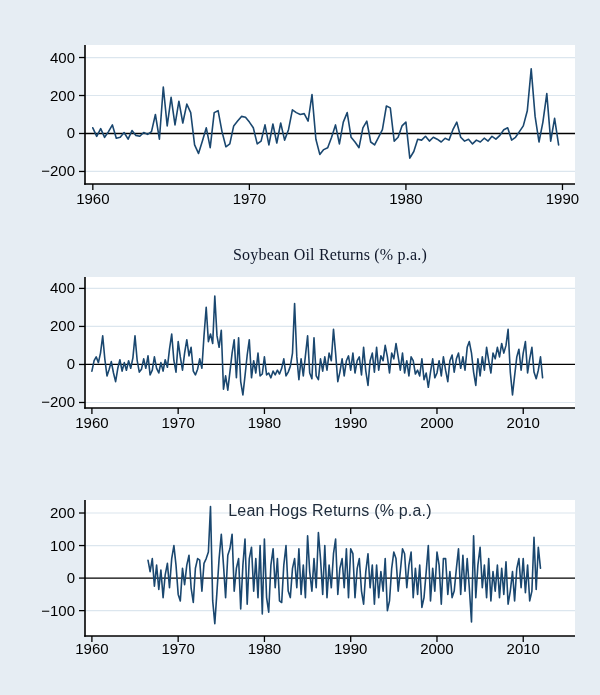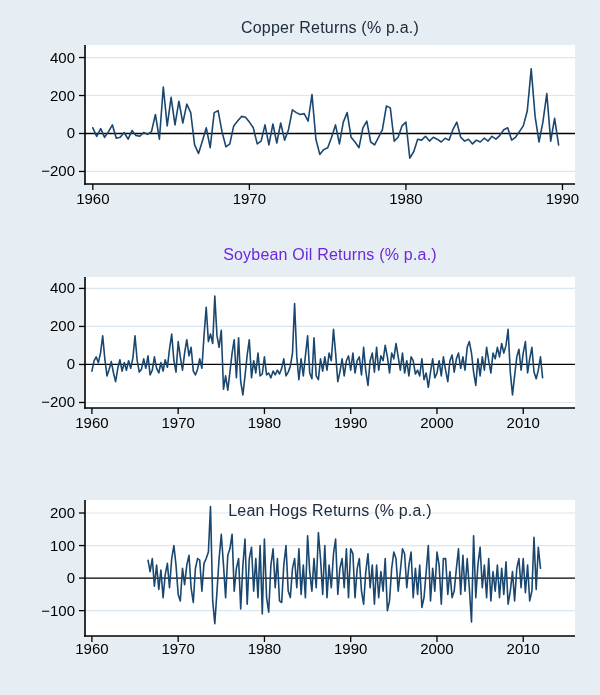--- a/index.html
+++ b/index.html
@@ -94,16 +94,15 @@
       <text x="264.43661971830966" y="654" text-anchor="middle" font-size="15" fill="#000000">1980</text>
       <line x1="350.7042253521125" x2="350.7042253521125" y1="636" y2="642" stroke="#000000" stroke-width="1.3"></line>
       <text x="350.7042253521125" y="654" text-anchor="middle" font-size="15" fill="#000000">1990</text>
       <line x1="436.9718309859154" x2="436.9718309859154" y1="636" y2="642" stroke="#000000" stroke-width="1.3"></line>
       <text x="436.9718309859154" y="654" text-anchor="middle" font-size="15" fill="#000000">2000</text>
       <line x1="523.2394366197183" x2="523.2394366197183" y1="636" y2="642" stroke="#000000" stroke-width="1.3"></line>
       <text x="523.2394366197183" y="654" text-anchor="middle" font-size="15" fill="#000000">2010</text>
       <line x1="85" x2="575" y1="578.0861244019138" y2="578.0861244019138" stroke="#000000" stroke-width="1.3"></line>
       <polyline points="148.0,560.2 150.1,571.6 152.3,558.6 154.4,586.2 156.6,565.1 158.8,589.5 160.9,570.0 163.1,597.6 165.2,574.8 167.4,563.4 169.5,587.8 171.7,558.6 173.9,545.6 176.0,565.1 178.2,594.4 180.3,600.9 182.5,568.3 184.6,584.6 186.8,565.1 189.0,555.3 191.1,587.8 193.3,602.5 195.4,568.3 197.6,558.6 199.7,560.2 201.9,591.1 204.0,563.4 206.2,558.6 208.4,552.1 210.5,506.5 212.7,600.9 214.8,623.6 217.0,591.1 219.1,558.6 221.3,534.2 223.5,565.1 225.6,597.6 227.8,555.3 229.9,548.8 232.1,534.2 234.2,591.1 236.4,568.3 238.6,558.6 240.7,609.0 242.9,565.1 245.0,539.0 247.2,604.1 249.3,558.6 251.5,547.2 253.7,591.1 255.8,558.6 258.0,597.6 260.1,545.6 262.3,613.9 264.4,539.0 266.6,597.6 268.7,612.2 270.9,565.1 273.1,548.8 275.2,587.8 277.4,558.6 279.5,600.9 281.7,602.5 283.8,565.1 286.0,545.6 288.2,591.1 290.3,597.6 292.5,568.3 294.6,558.6 296.8,587.8 298.9,548.8 301.1,594.4 303.3,565.1 305.4,597.6 307.6,535.8 309.7,571.6 311.9,591.1 314.0,558.6 316.2,587.8 318.4,532.5 320.5,558.6 322.7,594.4 324.8,545.6 327.0,597.6 329.1,565.1 331.3,587.8 333.5,553.7 335.6,539.0 337.8,594.4 339.9,568.3 342.1,558.6 344.2,587.8 346.4,548.8 348.5,597.6 350.7,548.8 352.9,553.7 355.0,597.6 357.2,568.3 359.3,558.6 361.5,591.1 363.6,604.1 365.8,571.6 368.0,553.7 370.1,587.8 372.3,565.1 374.4,604.1 376.6,565.1 378.7,597.6 380.9,571.6 383.1,591.1 385.2,558.6 387.4,610.6 389.5,600.9 391.7,568.3 393.8,552.1 396.0,558.6 398.2,591.1 400.3,571.6 402.5,548.8 404.6,553.7 406.8,587.8 408.9,565.1 411.1,552.1 413.2,597.6 415.4,568.3 417.6,594.4 419.7,565.1 421.9,607.4 424.0,597.6 426.2,571.6 428.3,545.6 430.5,600.9 432.7,568.3 434.8,591.1 437.0,552.1 439.1,565.1 441.3,604.1 443.4,558.6 445.6,558.6 447.8,594.4 449.9,571.6 452.1,597.6 454.2,591.1 456.4,568.3 458.5,548.8 460.7,594.4 462.9,555.3 465.0,591.1 467.2,558.6 469.3,587.8 471.5,622.0 473.6,535.8 475.8,597.6 477.9,565.1 480.1,547.2 482.3,587.8 484.4,565.1 486.6,597.6 488.7,558.6 490.9,600.9 493.0,571.6 495.2,591.1 497.4,565.1 499.5,597.6 501.7,568.3 503.8,594.4 506.0,561.8 508.1,604.1 510.3,591.1 512.5,571.6 514.6,600.9 516.8,568.3 518.9,558.6 521.1,587.8 523.2,558.6 525.4,592.7 527.6,565.1 529.7,600.9 531.9,591.1 534.0,537.4 536.2,589.5 538.3,547.2 540.5,568.3" fill="none" stroke="#1a476f" stroke-width="1.6" stroke-linejoin="round" stroke-linecap="round"></polyline>
     </svg>
-  <div class="chart-title" id="title-copper" style="color: rgb(32, 45, 61);">Copper Returns (% p.a.)</div>
-  <div class="chart-title" id="title-soybean" style="color: #6d28d9;">Soybean Oil Returns (% p.a.)</div>
+  <div class="chart-title" id="title-soybean" style="color: #0f172a; font-family: Liberation Serif, serif;">Soybean Oil Returns (% p.a.)</div>
   <div class="chart-title" id="title-hogs" style="color: rgb(32, 45, 61);">Lean Hogs Returns (% p.a.)</div>
 </div>
 
 </body></html>

